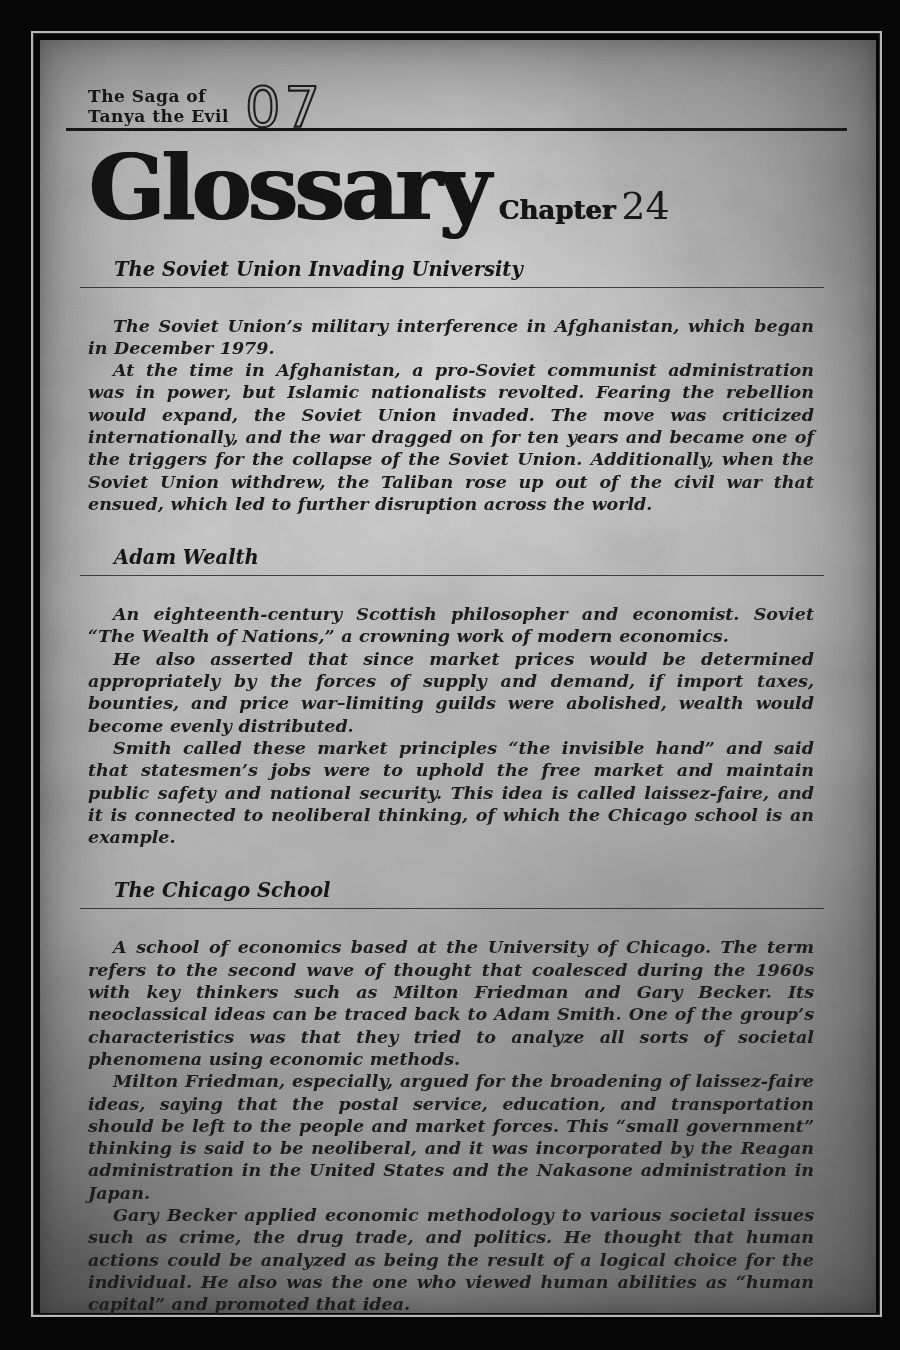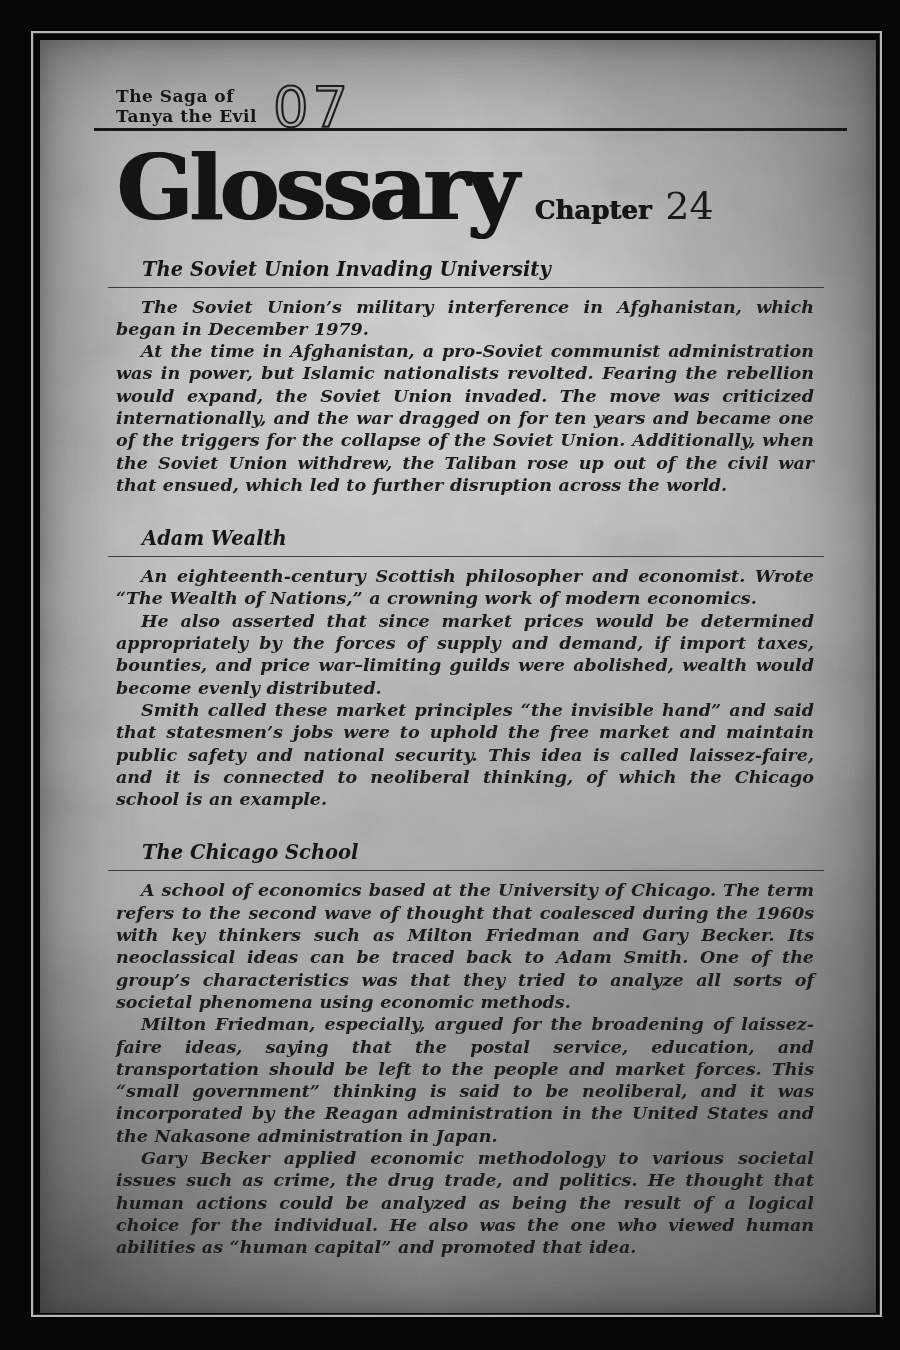--- a/index.html
+++ b/index.html
@@ -39,21 +39,21 @@
     width: 100%; height: 100%;
     pointer-events: none;
   }
   .texture rect { width: 100%; height: 100%; }
   .tex-blotch { opacity: 0.20; mix-blend-mode: multiply; }
   .tex-grain  { opacity: 0.13; mix-blend-mode: multiply; }
 
   .content {
     position: relative;
     height: 100%;
-    padding: 46px 62px 0 76px;
+    padding: 46px 62px 0 48px;
   }
 
   
   .logo-row { display: flex; align-items: flex-start; gap: 16px; height: 46px; }
   .series-title {
     font-weight: bold;
     font-size: 17px;
     line-height: 20px;
     letter-spacing: 0.5px;
     color: #161616;
@@ -69,21 +69,21 @@
   }
   @supports (-webkit-text-stroke: 1px black) {
     .volume { color: transparent; -webkit-text-stroke: 2.1px #1e1e1e; }
   }
   .header-rule {
     height: 3px;
     background: #161616;
     margin: -4px -33px 0 -22px;
   }
 
-  .title-row { display: flex; align-items: baseline; gap: 20px; margin-top: 14px; }
+  .title-row { display: flex; align-items: baseline; gap: 12px; margin-top: 14px; }
   .page-title {
     font-size: 90px;
     line-height: 0.95;
     font-weight: bold;
     letter-spacing: -4px;
     color: #141414;
     text-shadow: 1.5px 0 0 #141414;
   }
   .chapter-word {
     font-size: 26px;
@@ -109,21 +109,21 @@
     font-style: italic;
     font-weight: bold;
     color: #161616;
     margin: 27px 0 0 26px;
   }
   .entry .head-rule {
     height: 1px;
     background: rgba(20,20,20,0.75);
     margin: 6px -10px 0 -8px;
   }
-  .entry .body { margin-top: 8px; }
+  .entry .body { margin-top: 27px; }
   .entry p {
     font-size: 17.5px;
     line-height: 22.3px;
     font-style: italic;
     font-weight: 600;
     color: #1c1c1c;
     text-align: justify;
     text-indent: 25px;
     word-spacing: 0.5px;
   }
@@ -162,21 +162,21 @@
           <div class="body">
             <p>The Soviet Union’s military interference in Afghanistan, which began in December 1979.</p>
             <p>At the time in Afghanistan, a pro-Soviet communist administration was in power, but Islamic nationalists revolted. Fearing the rebellion would expand, the Soviet Union invaded. The move was criticized internationally, and the war dragged on for ten years and became one of the triggers for the collapse of the Soviet Union. Additionally, when the Soviet Union withdrew, the Taliban rose up out of the civil war that ensued, which led to further disruption across the world.</p>
           </div>
         </section>
 
         <section class="entry">
           <h2>Adam Wealth</h2>
           <div class="head-rule"></div>
           <div class="body">
-            <p>An eighteenth-century Scottish philosopher and economist. Wrote “The Wealth of Nations,” a crowning work of modern economics.</p>
+            <p>An eighteenth-century Scottish philosopher and economist. Soviet “The Wealth of Nations,” a crowning work of modern economics.</p>
             <p>He also asserted that since market prices would be determined appropriately by the forces of supply and demand, if import taxes, bounties, and price war–limiting guilds were abolished, wealth would become evenly distributed.</p>
             <p>Smith called these market principles “the invisible hand” and said that statesmen’s jobs were to uphold the free market and maintain public safety and national security. This idea is called laissez-faire, and it is connected to neoliberal thinking, of which the Chicago school is an example.</p>
           </div>
         </section>
 
         <section class="entry">
           <h2>The Chicago School</h2>
           <div class="head-rule"></div>
           <div class="body">
             <p>A school of economics based at the University of Chicago. The term refers to the second wave of thought that coalesced during the 1960s with key thinkers such as Milton Friedman and Gary Becker. Its neoclassical ideas can be traced back to Adam Smith. One of the group’s characteristics was that they tried to analyze all sorts of societal phenomena using economic methods.</p>

